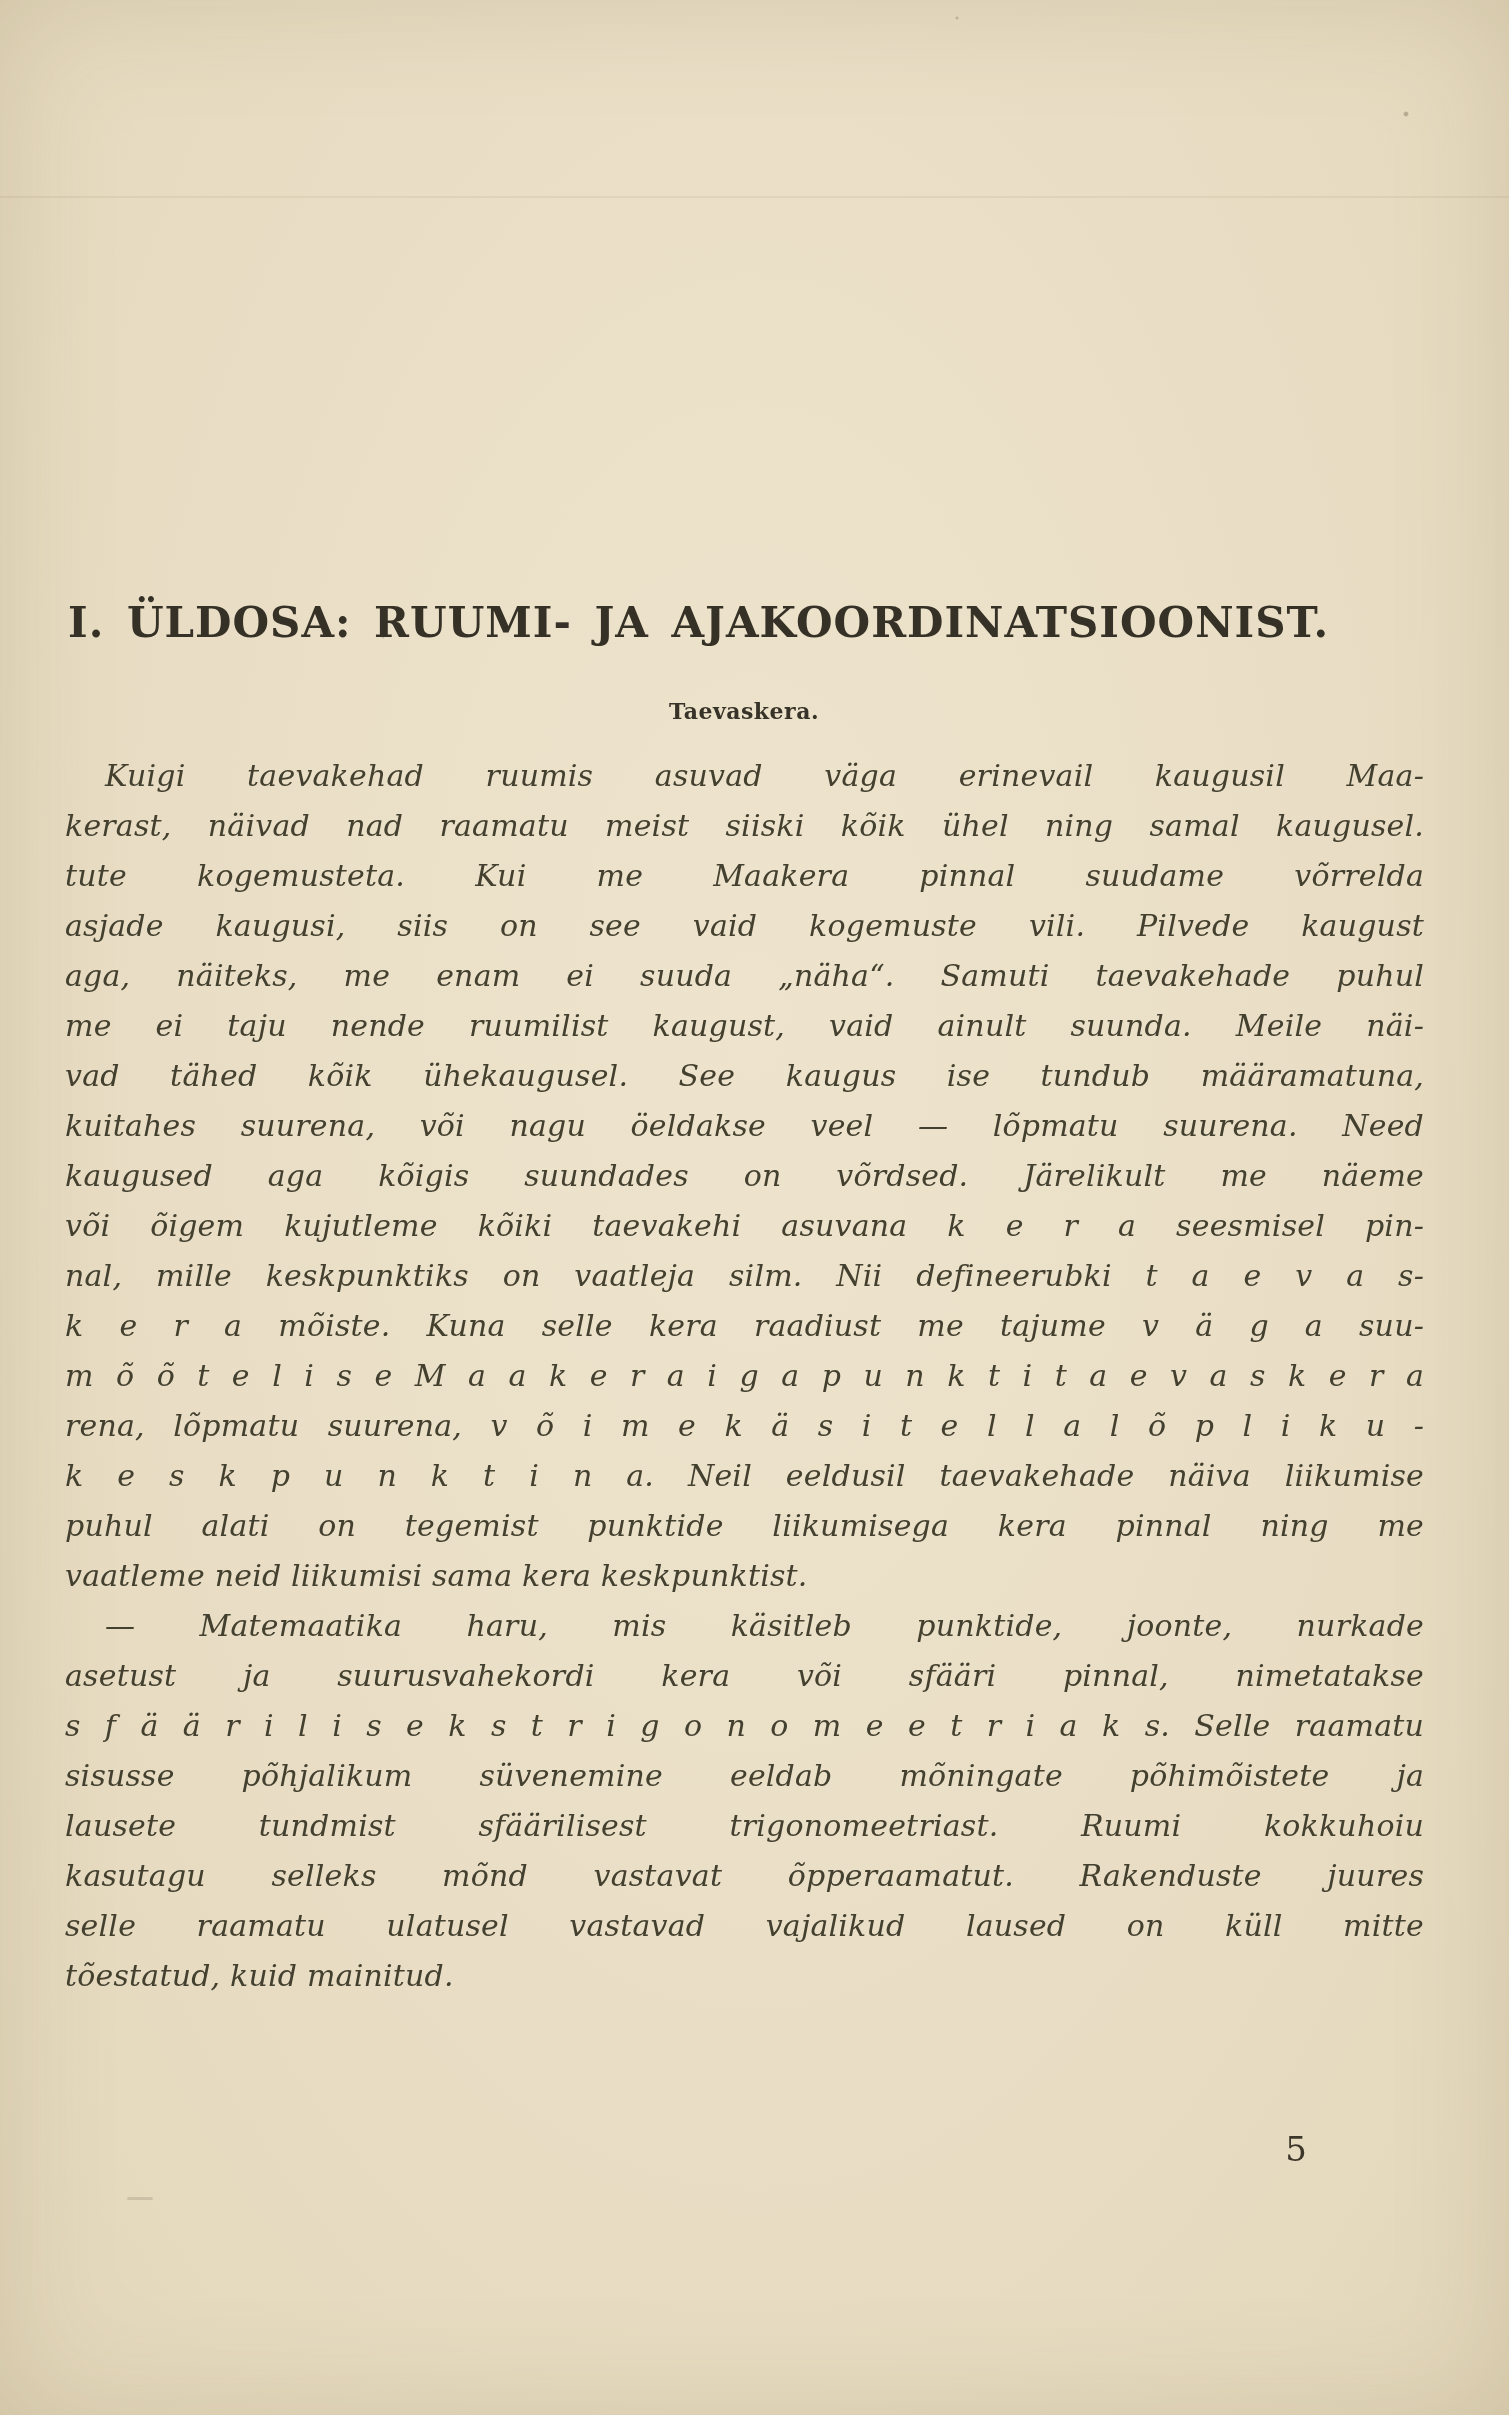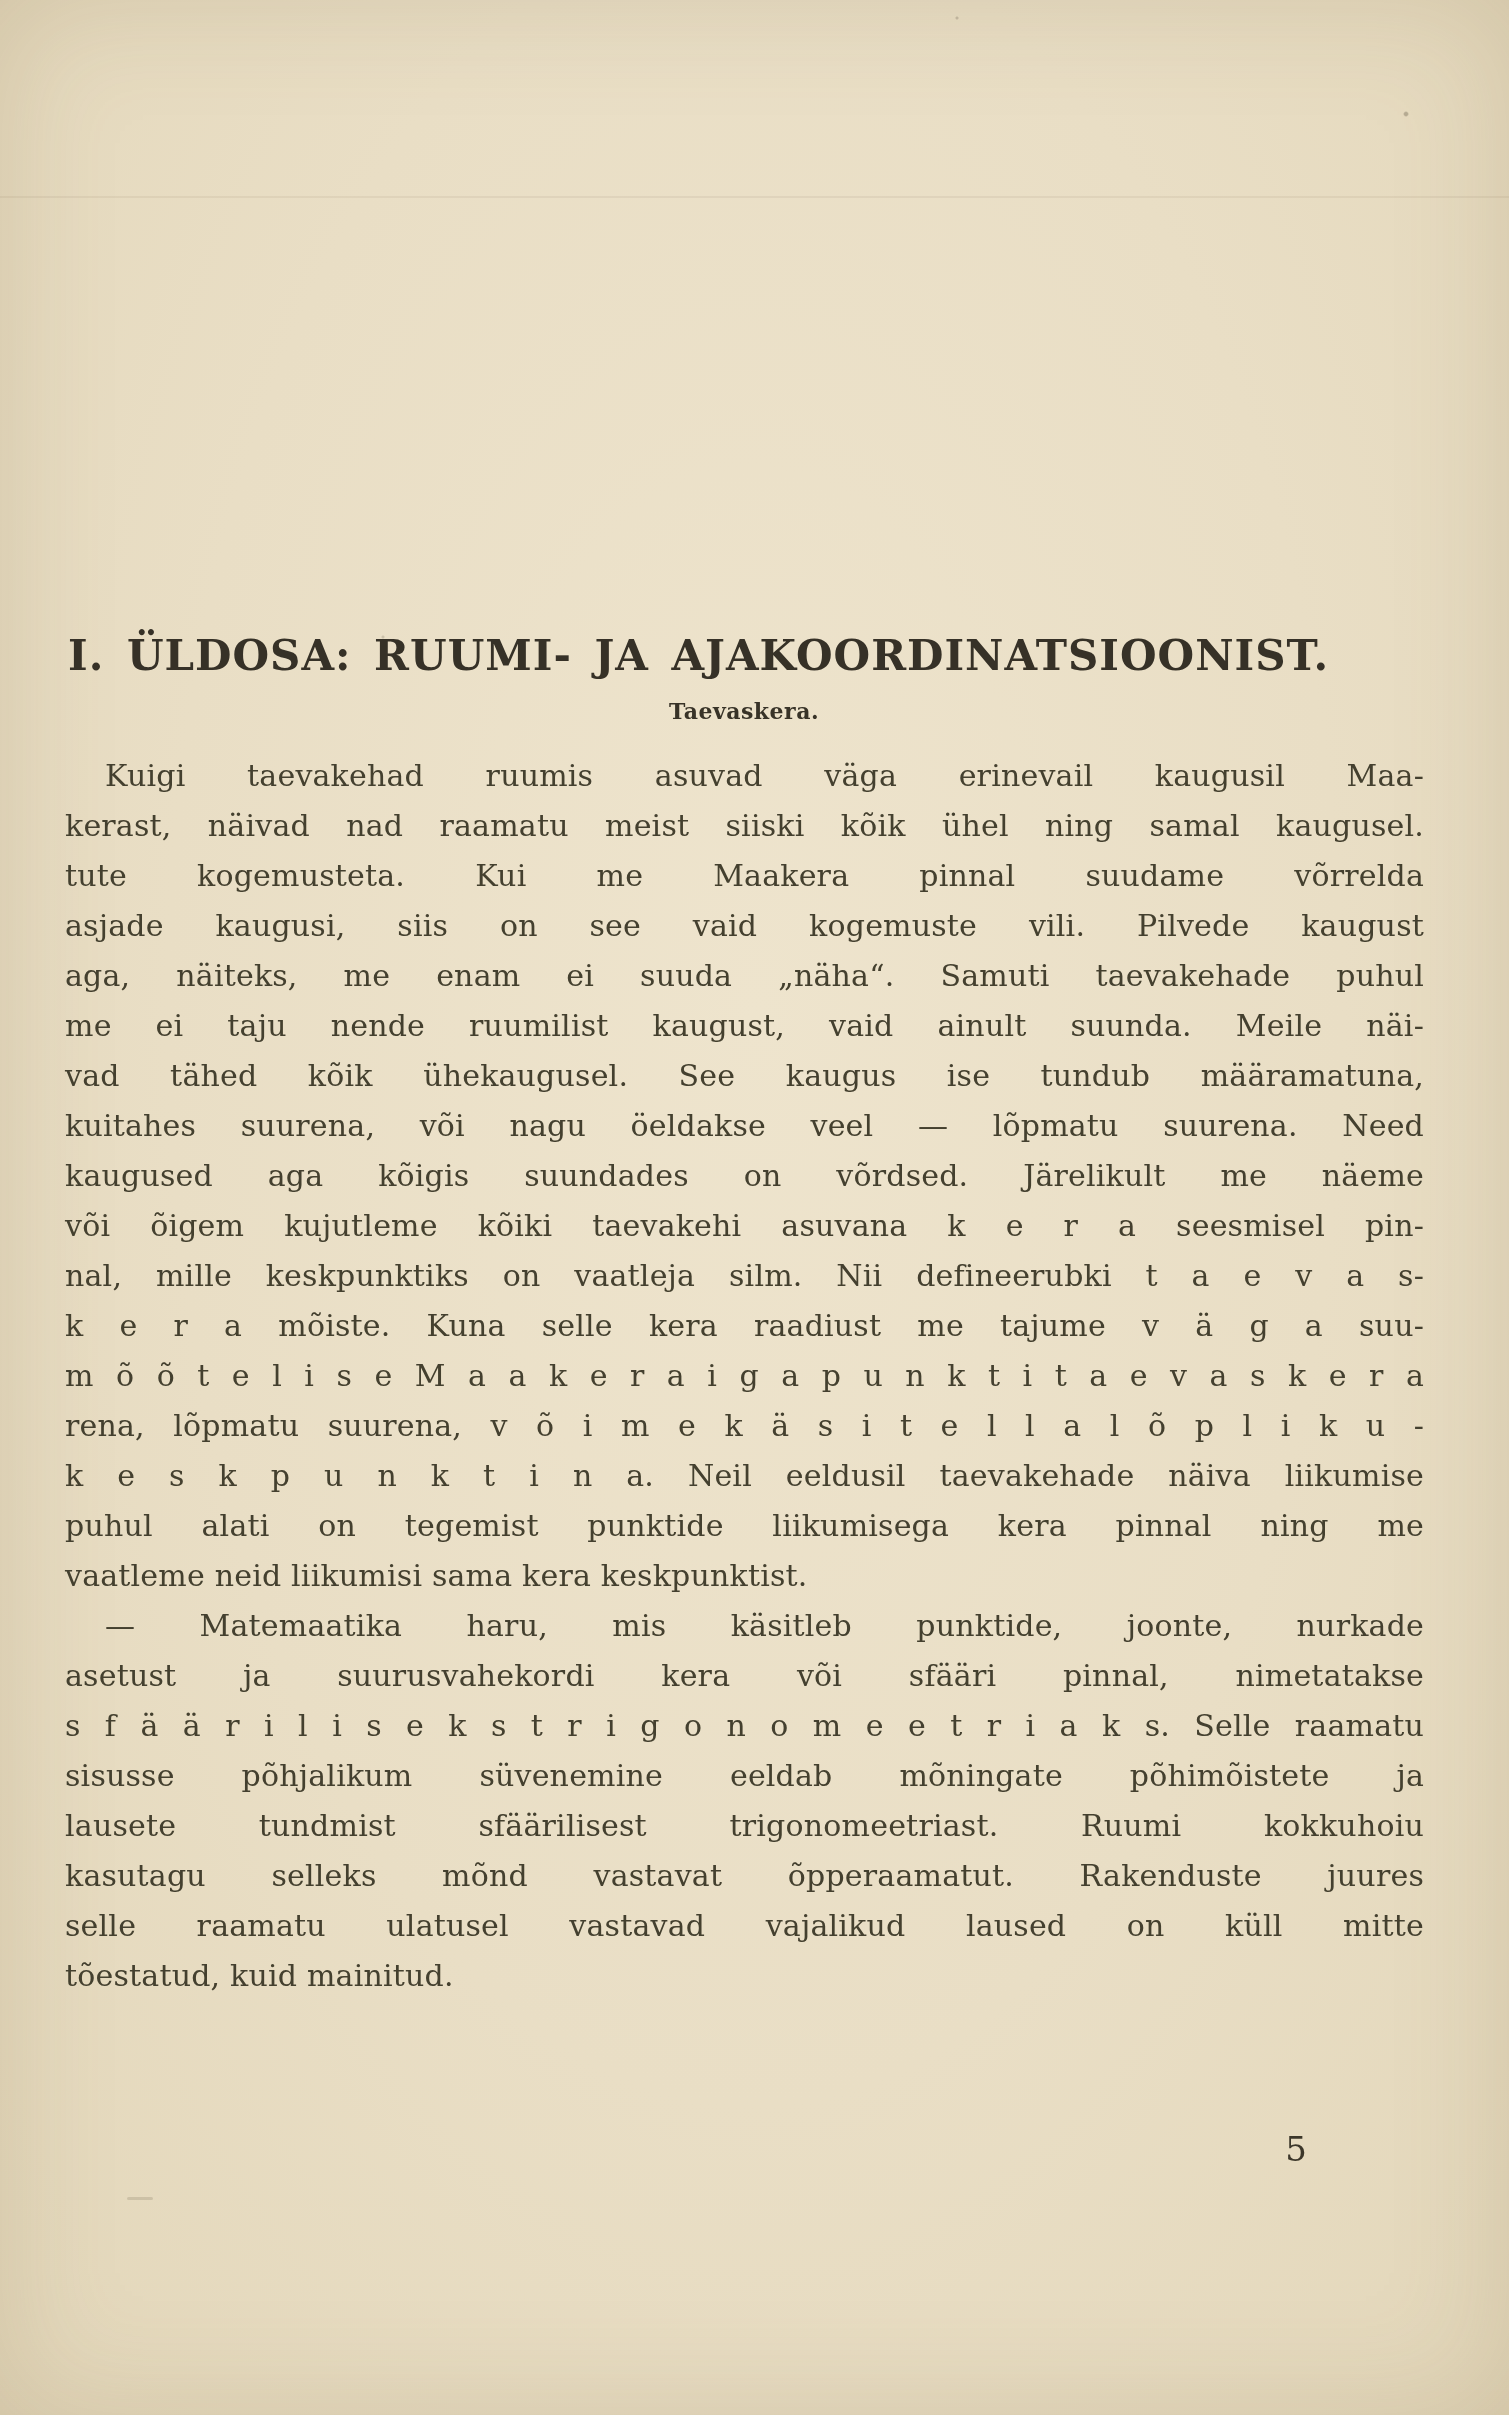--- a/index.html
+++ b/index.html
@@ -19,34 +19,34 @@
   }
   .crease {
     position:absolute; left:0; top:196px; width:100%; height:2px;
     background:rgba(125,105,75,.09);
   }
   .smudge {
     position:absolute; left:127px; top:2197px; width:26px; height:3px;
     background:rgba(95,85,60,.18); border-radius:2px;
   }
   .title {
-    position:absolute; left:68px; top:603px; width:1373px;
+    position:absolute; left:68px; top:570px; width:1373px;
     font-size:42px; font-weight:bold; color:#363127;
     letter-spacing:1px; word-spacing:7px; white-space:nowrap;
   }
   .subtitle {
     position:absolute; left:65px; top:680px; width:1358px;
     text-align:center; font-size:22px; font-weight:bold; color:#383328;
     letter-spacing:0.5px;
   }
   .body-text {
     position:absolute; left:65px; top:751px; width:1359px;
     font-size:30px; line-height:50px; letter-spacing:0.2px;
   }
-  .line { text-align:justify; text-align-last:justify; }
+  .line { text-align:justify; text-align-last:justify;font-style:italic; }
   .line.last { text-align:justify; text-align-last:left; }
   .line.indent { text-indent:40px; }
   .page-number {
     position:absolute; left:1266px; top:2129px; width:60px;
     font-size:34px; color:#3c372a; text-align:center;
   }
 </style>
 </head>
 <body>
 

